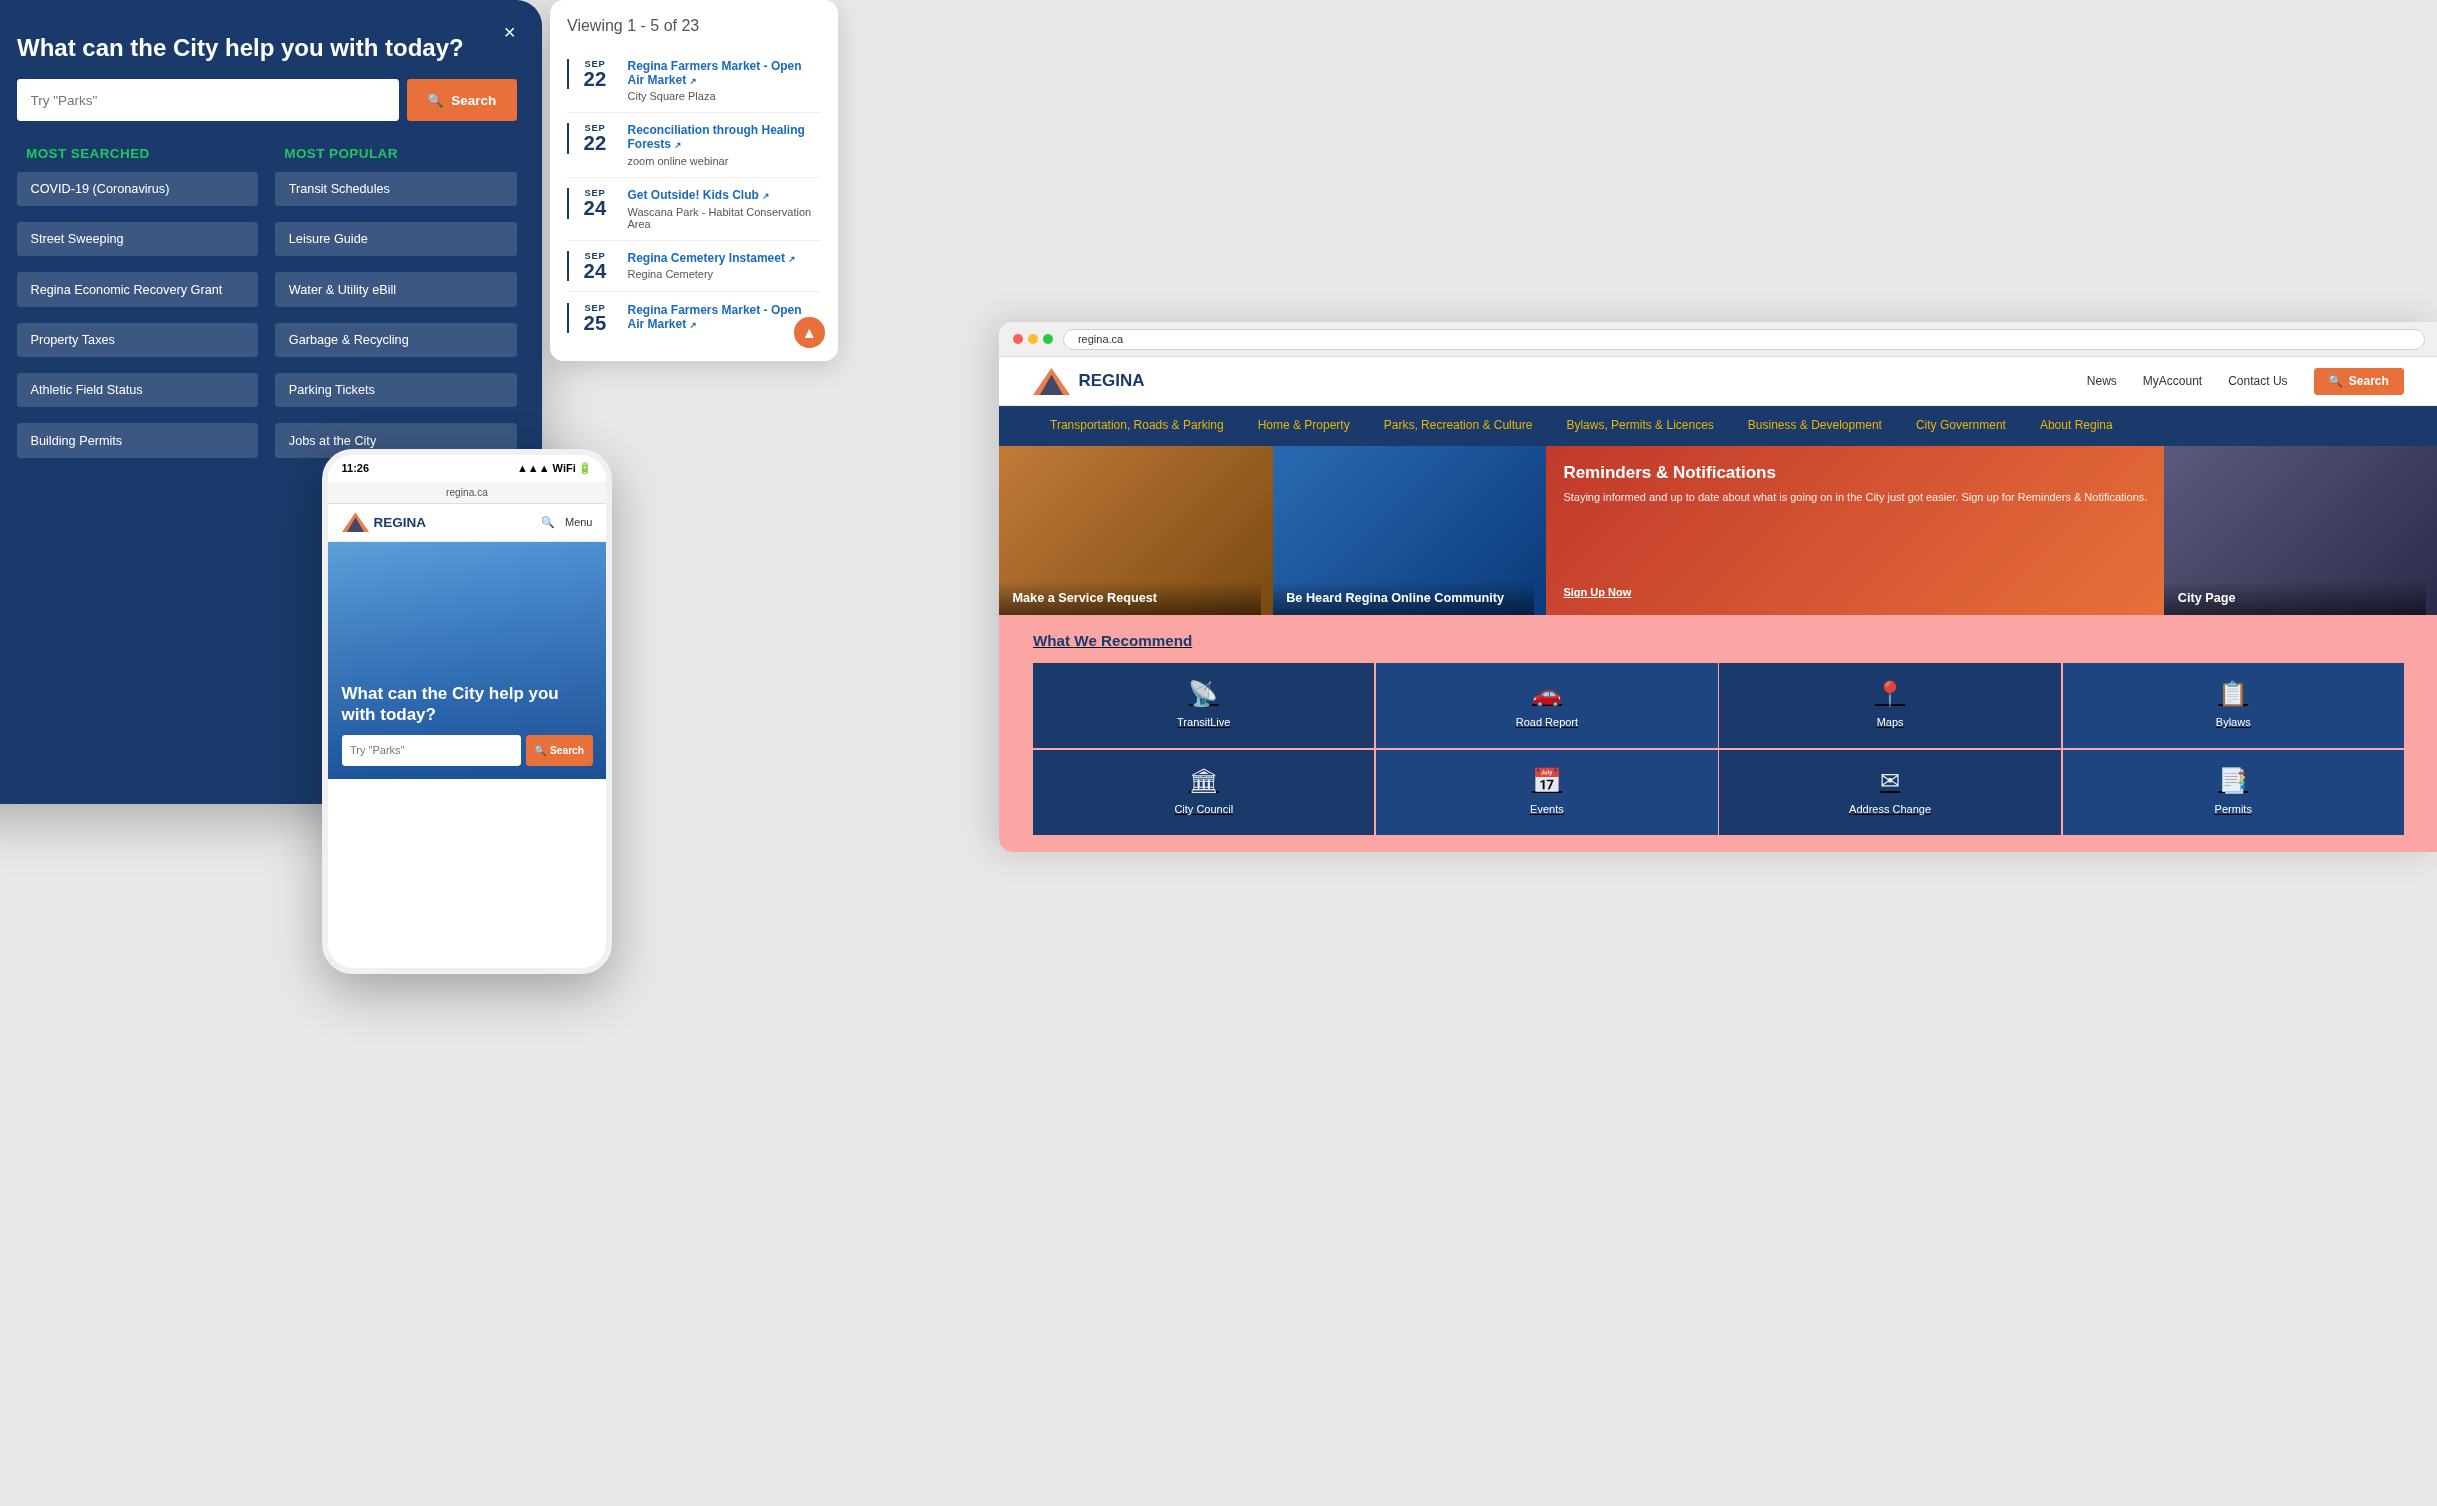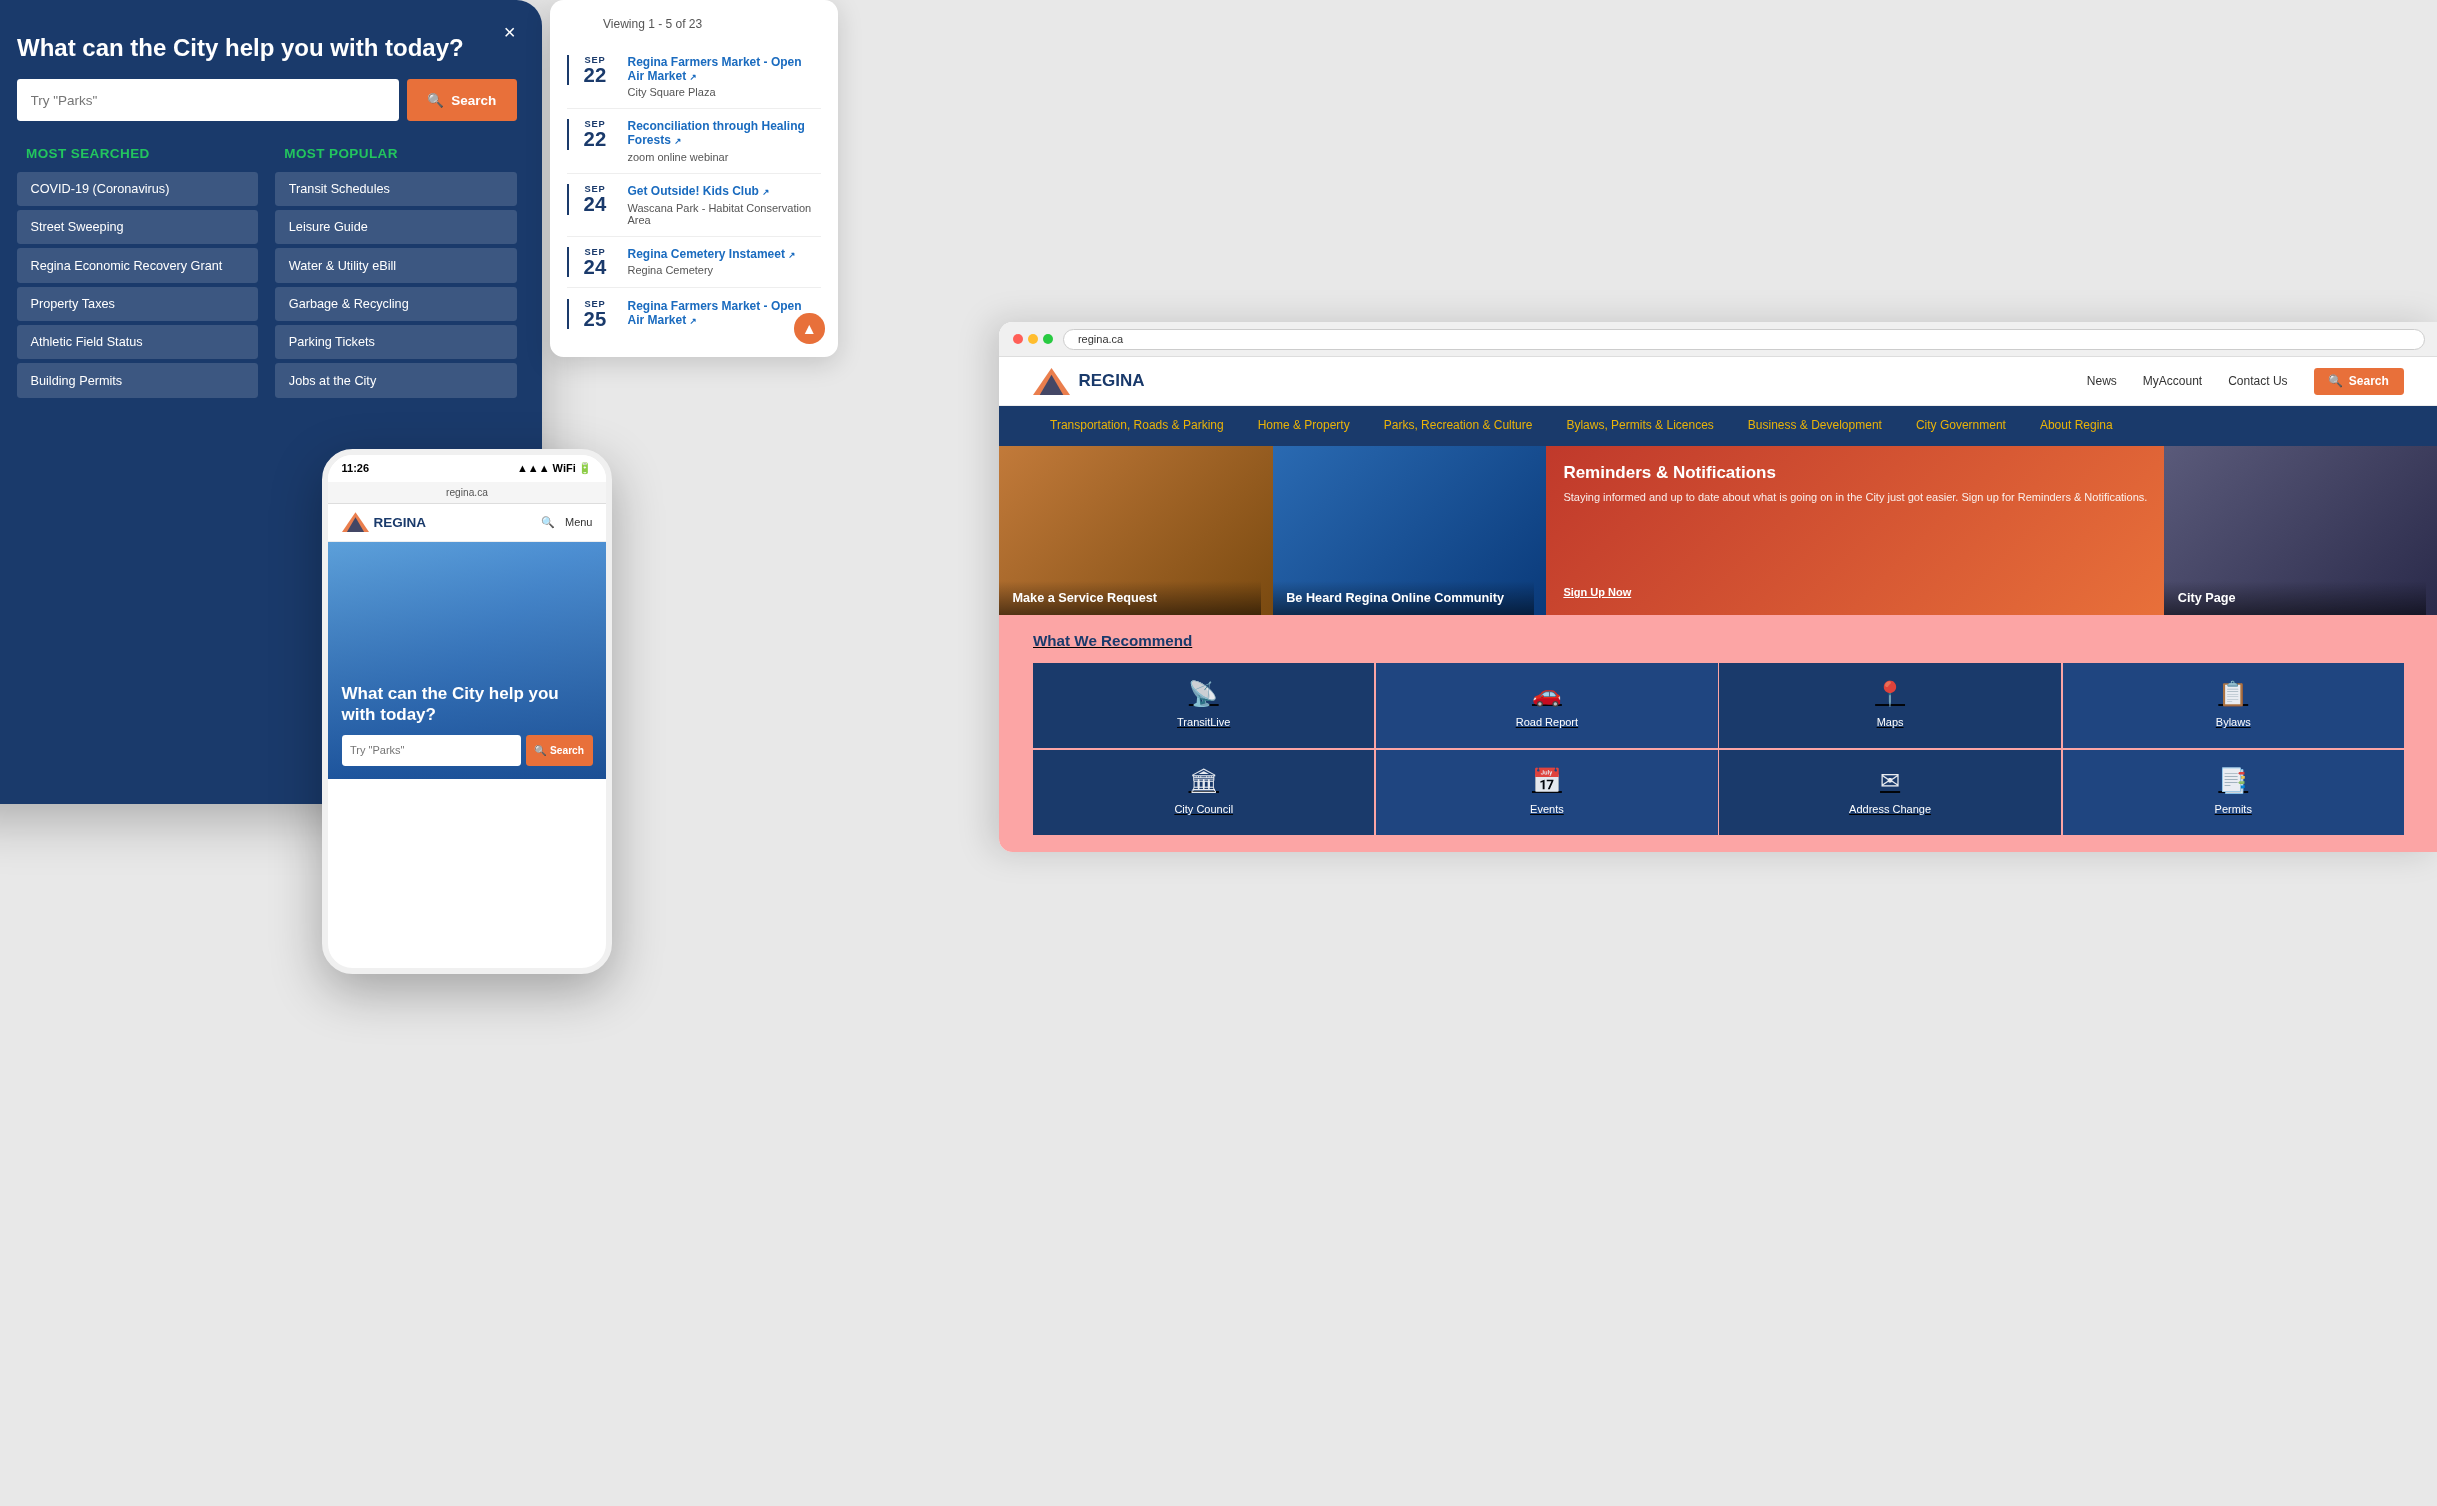--- a/index.html
+++ b/index.html
@@ -93,42 +93,41 @@
       margin-bottom: 10.2px;
       text-transform: uppercase;
       letter-spacing: 0.4px;
       margin-left: 9px;
     }
     .tablet-list-item {
       background: rgba(255,255,255,0.15);
       color: white;
       padding: 10.2px 13.5px;
       border-radius: 3.4px;
-      margin-bottom: 4px;
+      margin-bottom: 16px;
       font-size: 12.7px;
       cursor: pointer;
     }
 
     
     .events-panel {
       position: absolute;
       top: 0;
       right: 593px;
       width: 288px;
       background: white;
       border-radius: 13.5px;
       box-shadow: 0 6.8px 25.4px rgba(0,0,0,0.15);
       padding: 17px;
       overflow: hidden;
     }
     .events-viewing {
-      font-size: 12px;
+      font-size: 16px;
       color: #555;
       margin-bottom: 13.5px;
-      margin-left: 36px;
     }
     .event-item {
       display: flex;
       gap: 13.5px;
       padding: 10.2px 0;
       border-bottom: 0.8px solid #eee;
       align-items: flex-start;
     }
     .event-item:last-child { border-bottom: none; }
     .event-date-box {

